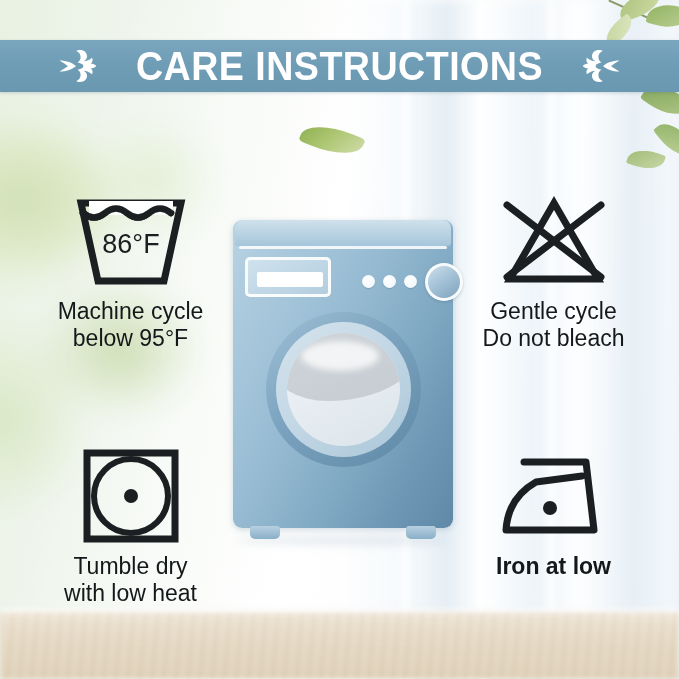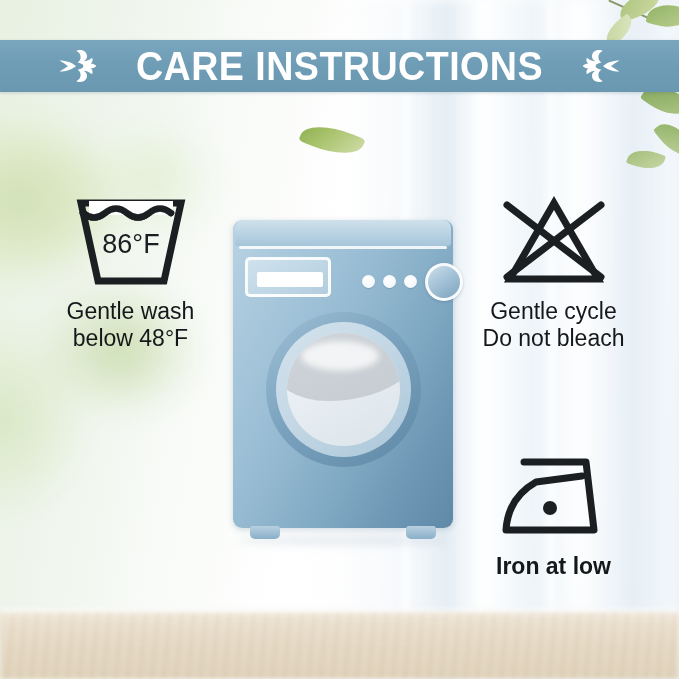--- a/index.html
+++ b/index.html
@@ -165,39 +165,52 @@
     <div class="cell-icon">
       <svg width="118" height="100" viewBox="0 0 118 100" xmlns="http://www.w3.org/2000/svg">
         <path d="M9 12 L109 12 L92 90 L26 90 Z" fill="none" stroke="#1b1f22" stroke-width="7" stroke-linejoin="miter"></path>
         <path d="M11 22 q11 9 22 0 q11 -9 22 0 q11 9 22 0 q11 -9 22 0" fill="none" stroke="#1b1f22" stroke-width="6.5" stroke-linecap="round"></path>
         <rect x="17" y="10" width="84" height="14" fill="#ffffff"></rect>
         <path d="M11 22 q11 9 22 0 q11 -9 22 0 q11 9 22 0 q11 -9 22 0" fill="none" stroke="#1b1f22" stroke-width="6.5" stroke-linecap="round"></path>
         <text x="59" y="62" text-anchor="middle" fill="#1b1f22" font-family="Liberation Sans, sans-serif" font-size="27" font-weight="500">86°F</text>
       </svg>
     </div>
     <div class="cell-label">
-      <div>Gentle wash</div>
-      <div>below 48°F</div>
+      <div>Machine cycle</div>
+      <div>below 95°F</div>
     </div>
   </div>
 
   <div class="cell" id="cell-bleach">
     <div class="cell-icon">
       <svg width="120" height="100" viewBox="0 0 120 100" xmlns="http://www.w3.org/2000/svg">
         <path d="M60 12 L104 88 L16 88 Z" fill="none" stroke="#1b1f22" stroke-width="7" stroke-linejoin="miter"></path>
         <line x1="13" y1="14" x2="107" y2="86" stroke="#1b1f22" stroke-width="7" stroke-linecap="round"></line>
         <line x1="107" y1="14" x2="13" y2="86" stroke="#1b1f22" stroke-width="7" stroke-linecap="round"></line>
       </svg>
     </div>
     <div class="cell-label">
       <div>Gentle cycle</div>
       <div>Do not bleach</div>
     </div>
   </div>
 
+  <div class="cell" id="cell-dry">
+    <div class="cell-icon">
+      <svg width="106" height="100" viewBox="0 0 106 100" xmlns="http://www.w3.org/2000/svg">
+        <rect x="9" y="7" width="88" height="86" fill="none" stroke="#1b1f22" stroke-width="7"></rect>
+        <circle cx="53" cy="50" r="37" fill="none" stroke="#1b1f22" stroke-width="6"></circle>
+        <circle cx="53" cy="50" r="7" fill="#1b1f22"></circle>
+      </svg>
+    </div>
+    <div class="cell-label">
+      <div>Tumble dry</div>
+      <div>with low heat</div>
+    </div>
+  </div>
 
   <div class="cell" id="cell-iron">
     <div class="cell-icon">
       <svg width="120" height="100" viewBox="0 0 120 100" xmlns="http://www.w3.org/2000/svg">
         <path d="M30 16 L92 16 L100 84 L12 84 Q14 52 42 36 L88 30" fill="none" stroke="#1b1f22" stroke-width="7" stroke-linejoin="round" stroke-linecap="round"></path>
         <circle cx="56" cy="62" r="7" fill="#1b1f22"></circle>
       </svg>
     </div>
     <div class="cell-label">
       <div>Iron at low</div>

